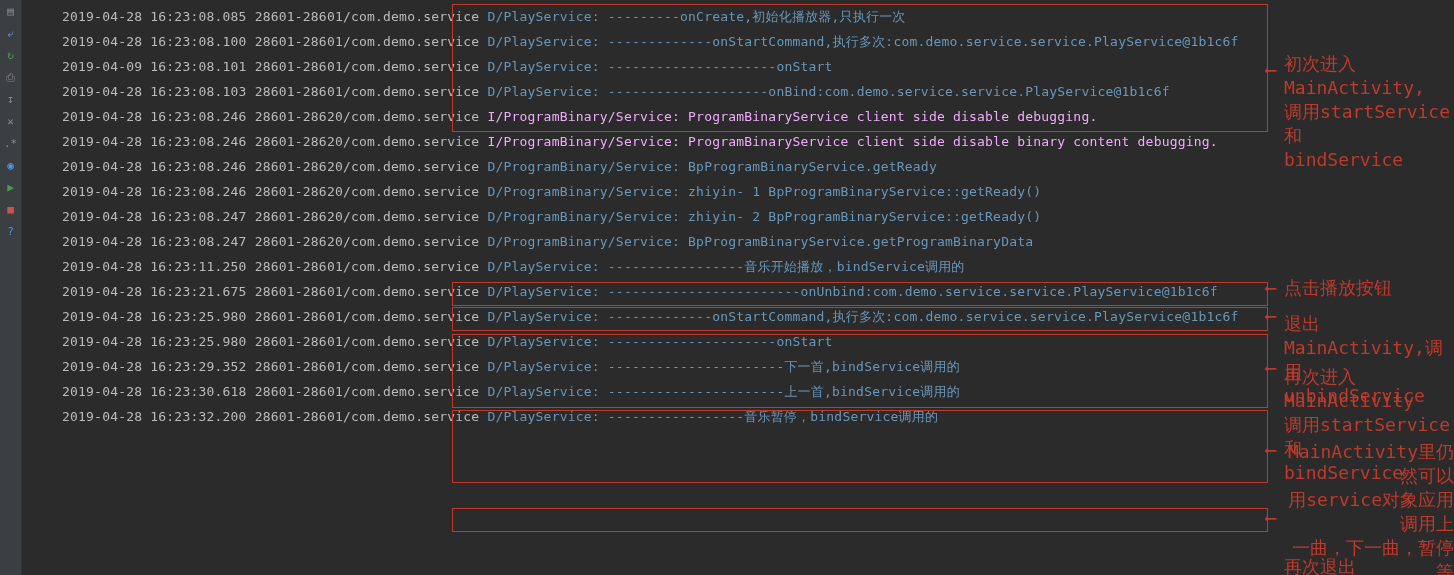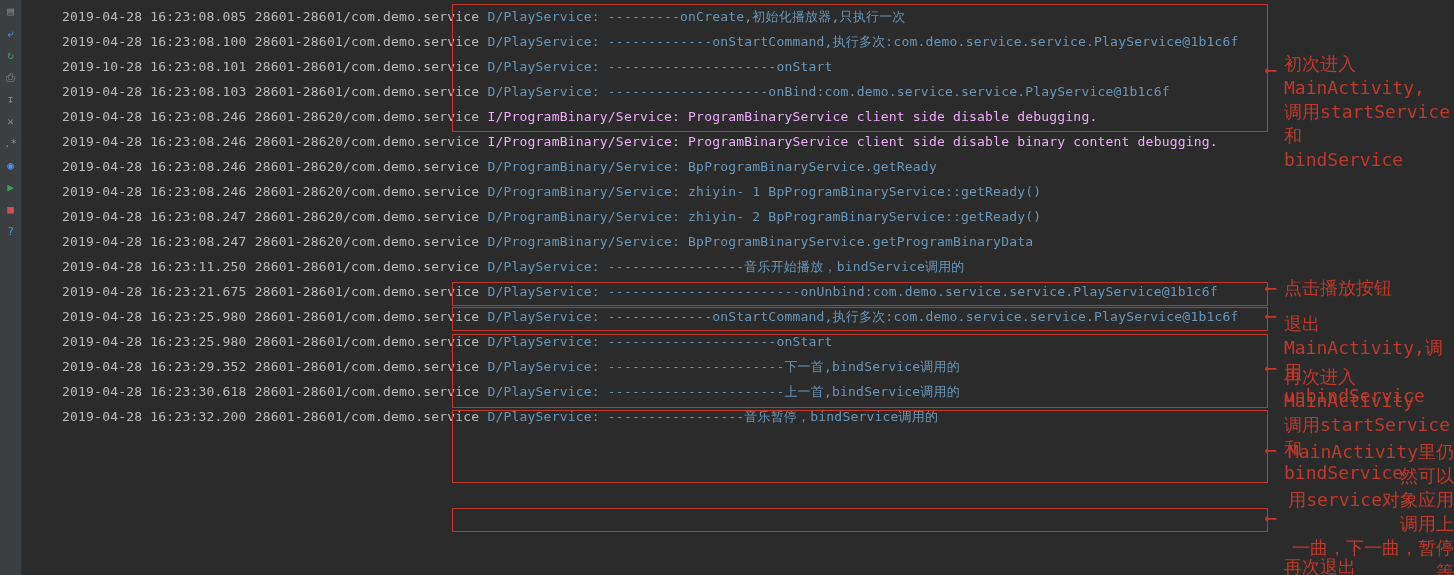--- a/index.html
+++ b/index.html
@@ -81,21 +81,21 @@
     <div class="icon ">.*</div>
     <div class="icon blue">◉</div>
     <div class="icon green">▶</div>
     <div class="icon red">■</div>
     <div class="icon blue">?</div>
   </div>
 
 <div class="log-area" id="logarea">
     <div class="log-line"><span>2019-04-28 16:23:08.085 28601-28601/com.demo.service </span><span class="debug">D/PlayService: ---------onCreate,初始化播放器,只执行一次</span></div>
     <div class="log-line"><span>2019-04-28 16:23:08.100 28601-28601/com.demo.service </span><span class="debug">D/PlayService: -------------onStartCommand,执行多次:com.demo.service.service.PlayService@1b1c6f</span></div>
-    <div class="log-line"><span>2019-10-28 16:23:08.101 28601-28601/com.demo.service </span><span class="debug">D/PlayService: ---------------------onStart</span></div>
+    <div class="log-line"><span>2019-04-09 16:23:08.101 28601-28601/com.demo.service </span><span class="debug">D/PlayService: ---------------------onStart</span></div>
     <div class="log-line"><span>2019-04-28 16:23:08.103 28601-28601/com.demo.service </span><span class="debug">D/PlayService: --------------------onBind:com.demo.service.service.PlayService@1b1c6f</span></div>
     <div class="log-line"><span>2019-04-28 16:23:08.246 28601-28620/com.demo.service </span><span class="info">I/ProgramBinary/Service: ProgramBinaryService client side disable debugging.</span></div>
     <div class="log-line"><span>2019-04-28 16:23:08.246 28601-28620/com.demo.service </span><span class="info">I/ProgramBinary/Service: ProgramBinaryService client side disable binary content debugging.</span></div>
     <div class="log-line"><span>2019-04-28 16:23:08.246 28601-28620/com.demo.service </span><span class="debug">D/ProgramBinary/Service: BpProgramBinaryService.getReady</span></div>
     <div class="log-line"><span>2019-04-28 16:23:08.246 28601-28620/com.demo.service </span><span class="debug">D/ProgramBinary/Service: zhiyin- 1 BpProgramBinaryService::getReady()</span></div>
     <div class="log-line"><span>2019-04-28 16:23:08.247 28601-28620/com.demo.service </span><span class="debug">D/ProgramBinary/Service: zhiyin- 2 BpProgramBinaryService::getReady()</span></div>
     <div class="log-line"><span>2019-04-28 16:23:08.247 28601-28620/com.demo.service </span><span class="debug">D/ProgramBinary/Service: BpProgramBinaryService.getProgramBinaryData</span></div>
     <div class="log-line"><span>2019-04-28 16:23:11.250 28601-28601/com.demo.service </span><span class="debug">D/PlayService: -----------------音乐开始播放，bindService调用的</span></div>
     <div class="log-line"><span>2019-04-28 16:23:21.675 28601-28601/com.demo.service </span><span class="debug">D/PlayService: ------------------------onUnbind:com.demo.service.service.PlayService@1b1c6f</span></div>
     <div class="log-line"><span>2019-04-28 16:23:25.980 28601-28601/com.demo.service </span><span class="debug">D/PlayService: -------------onStartCommand,执行多次:com.demo.service.service.PlayService@1b1c6f</span></div>

